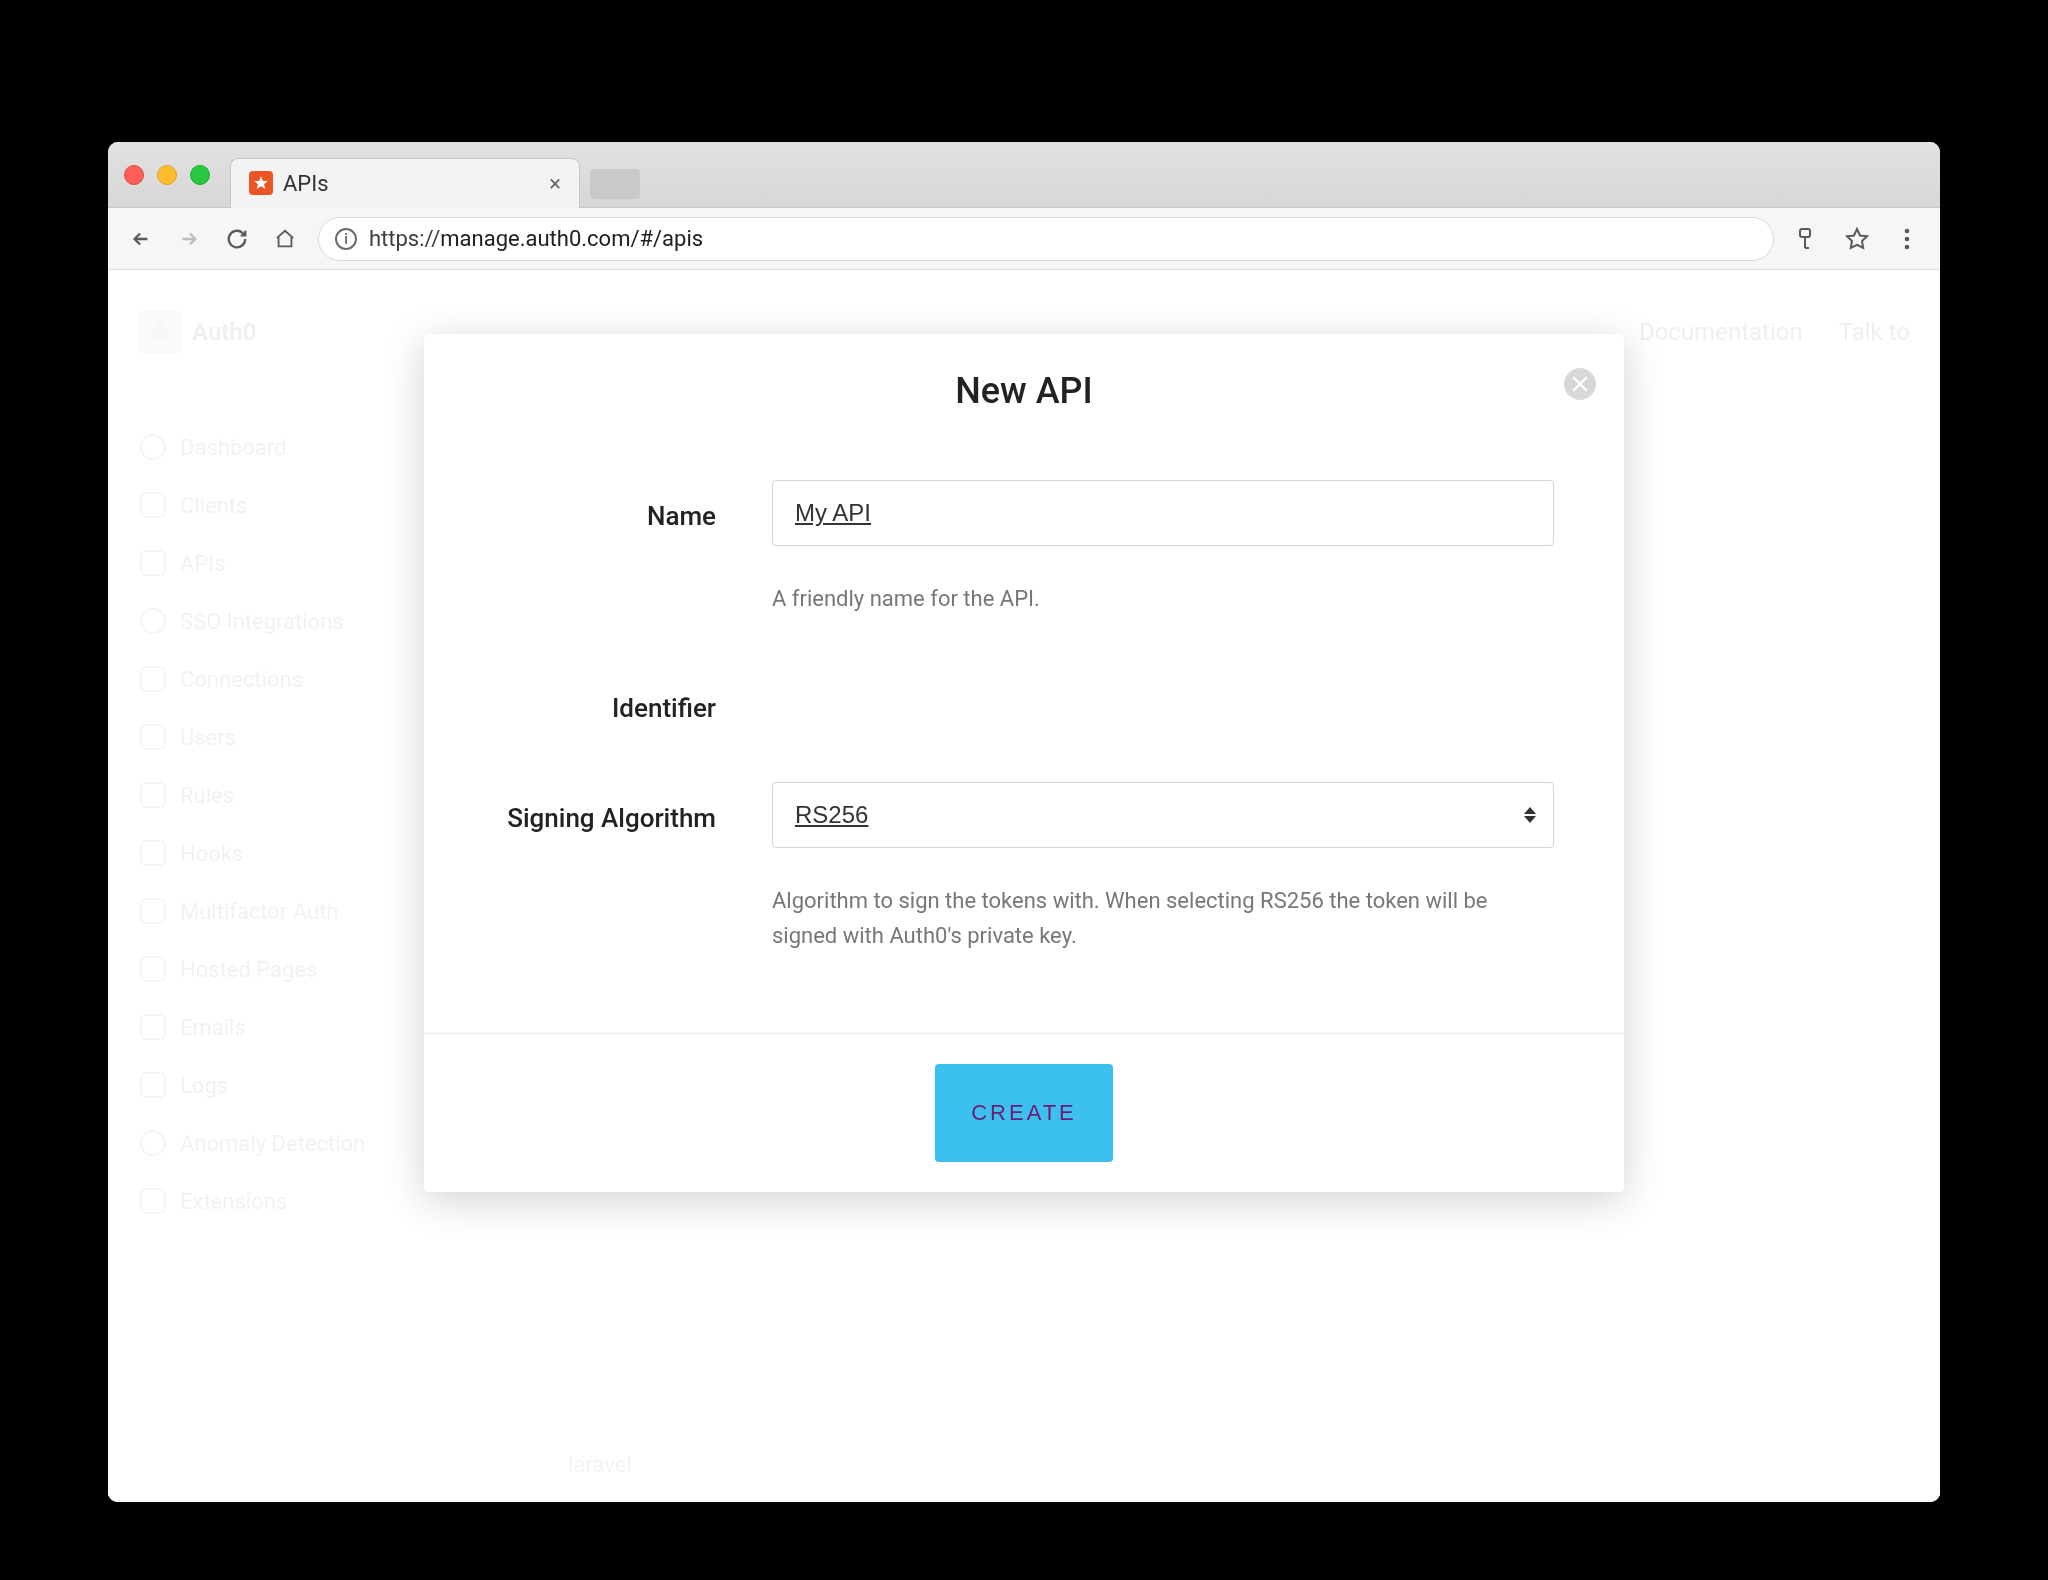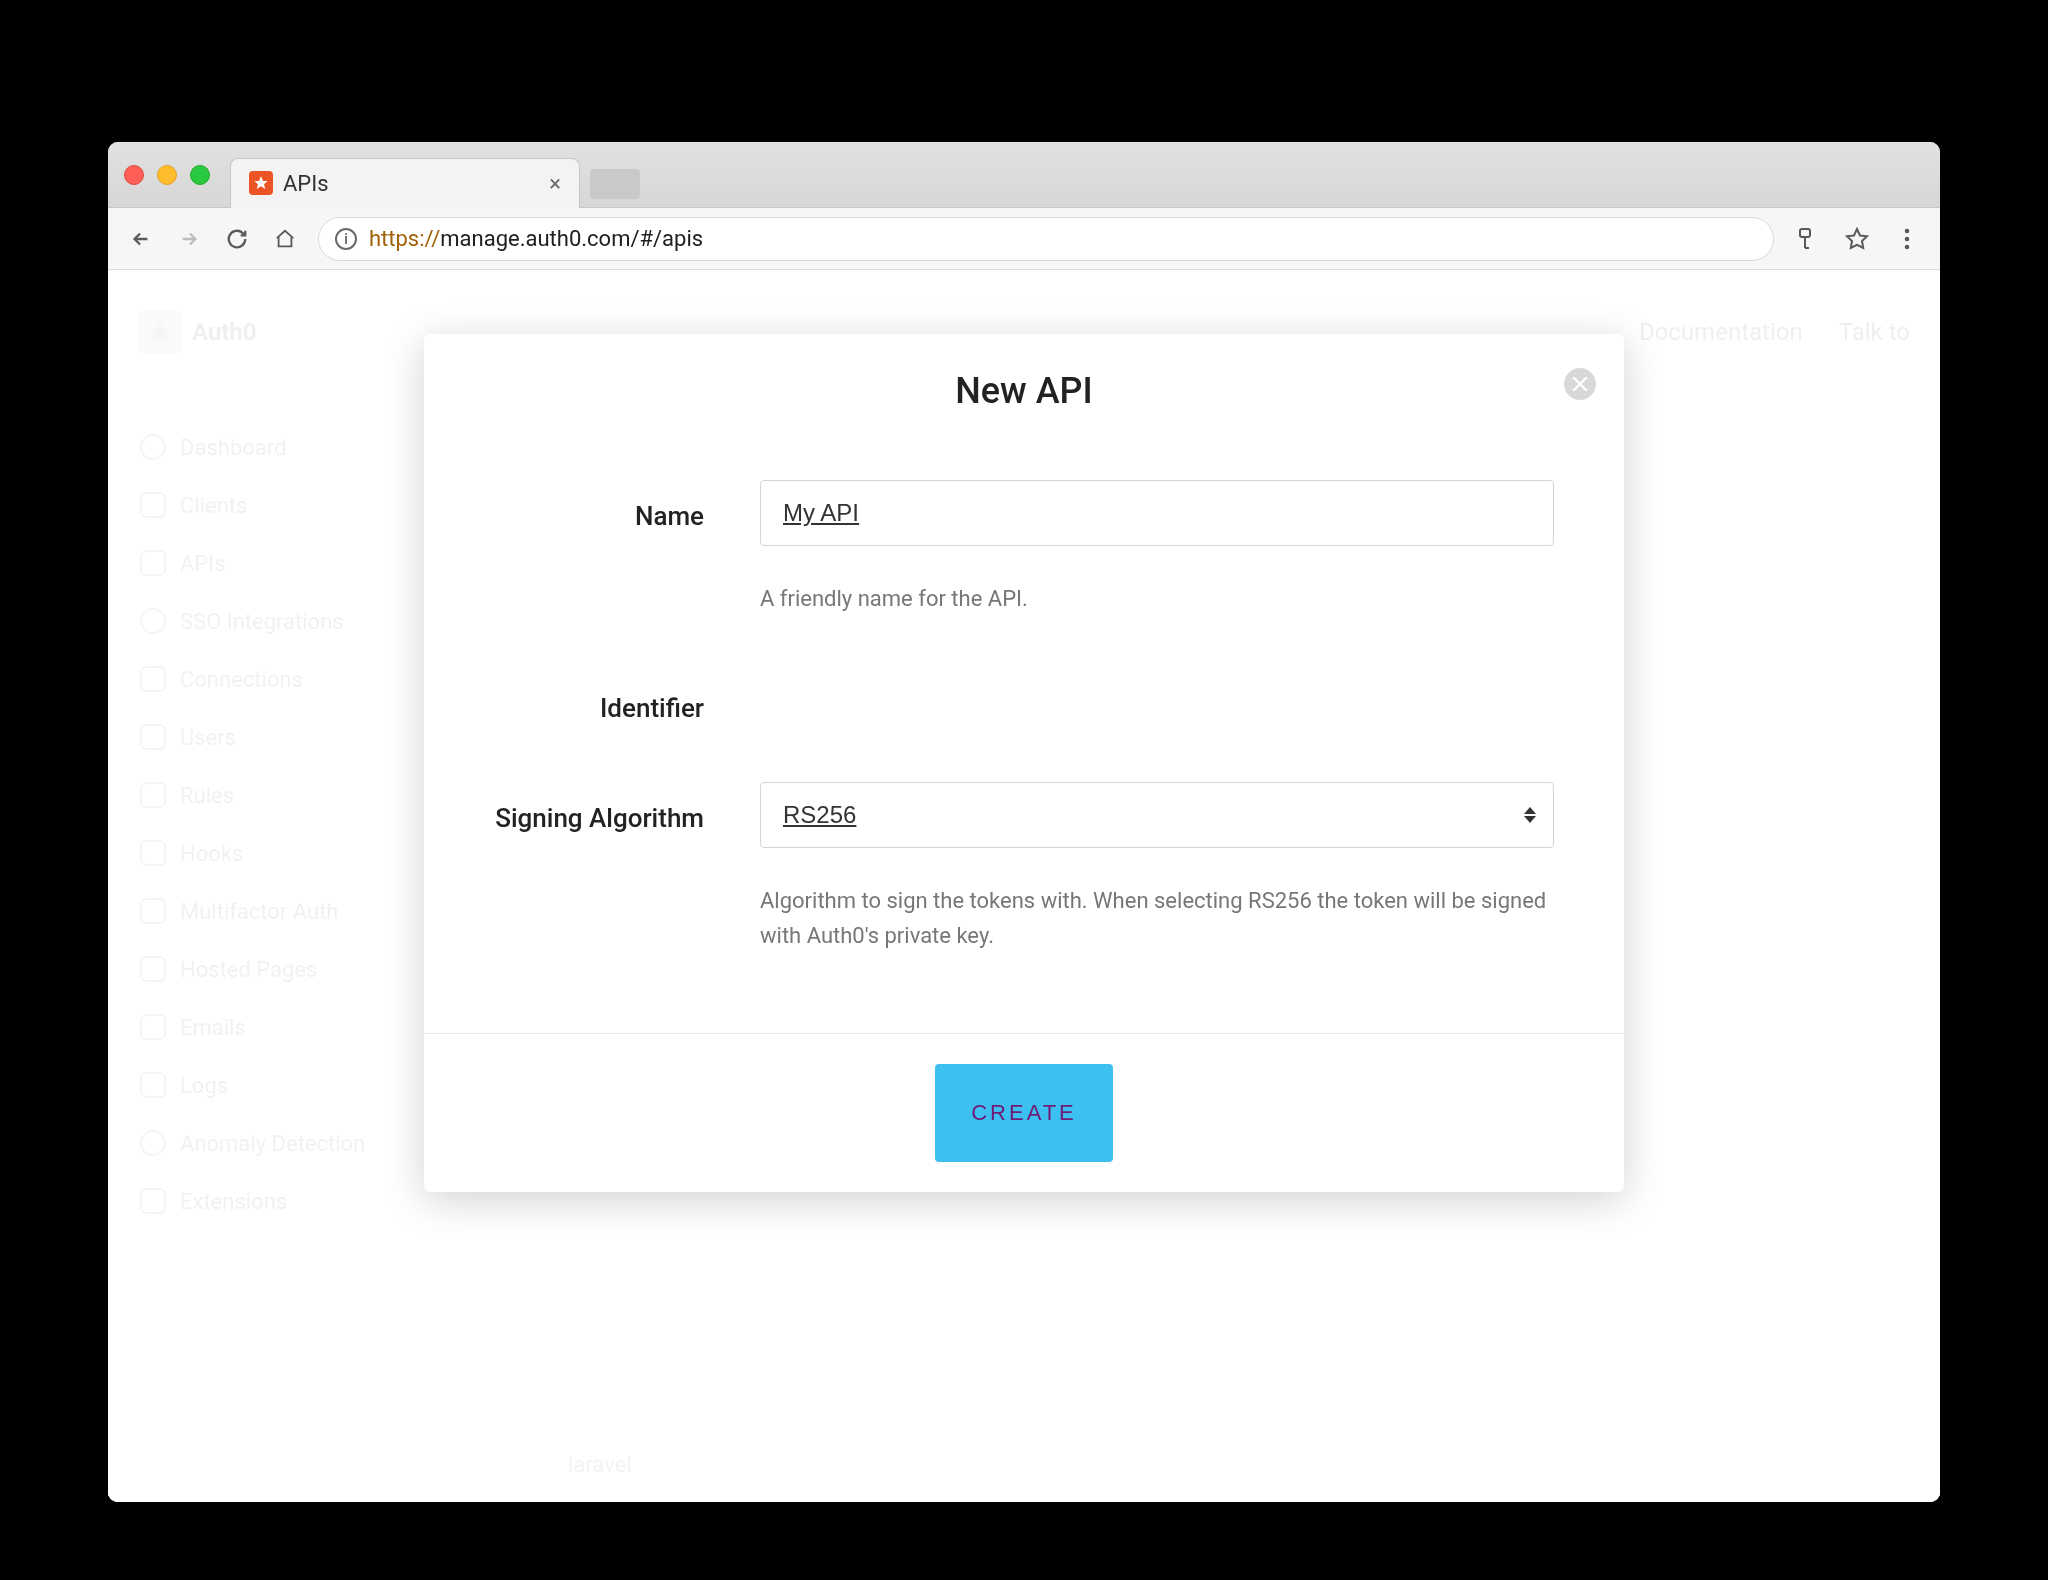--- a/index.html
+++ b/index.html
@@ -103,21 +103,21 @@
   padding: 0 16px;
   gap: 12px;
   font-size: 22px;
   color:#202020;
 }
 .addrbar .info-icon {
   width:22px; height:22px; border:2px solid #6a6a6a; border-radius:50%;
   display:flex; align-items:center; justify-content:center; font-size:14px; color:#6a6a6a;
   font-weight:600;
 }
-.addrbar .proto { color:#a16207; }
+.addrbar .proto { color:#404040; }
 .toolbar-right { display:flex; gap:20px; align-items:center; color:#5a5a5a; }
 
 
 .page {
   flex:1;
   position: relative;
   background: #fff;
   overflow: hidden;
 }
 .page-bg {
@@ -192,20 +192,21 @@
   margin-bottom: 56px;
 }
 .form-label {
   width: 210px;
   text-align:right;
   font-size: 26px;
   color:#222;
   font-weight:500;
   padding-top: 18px;
   line-height: 1.4;
+  margin-left: 12px;
 }
 .form-control { flex:1; }
 .text-input {
   width:100%;
   height: 66px;
   border:1px solid #d4d4d4;
   border-radius:4px;
   padding: 0 22px;
   font-size: 24px;
   color:#333;

